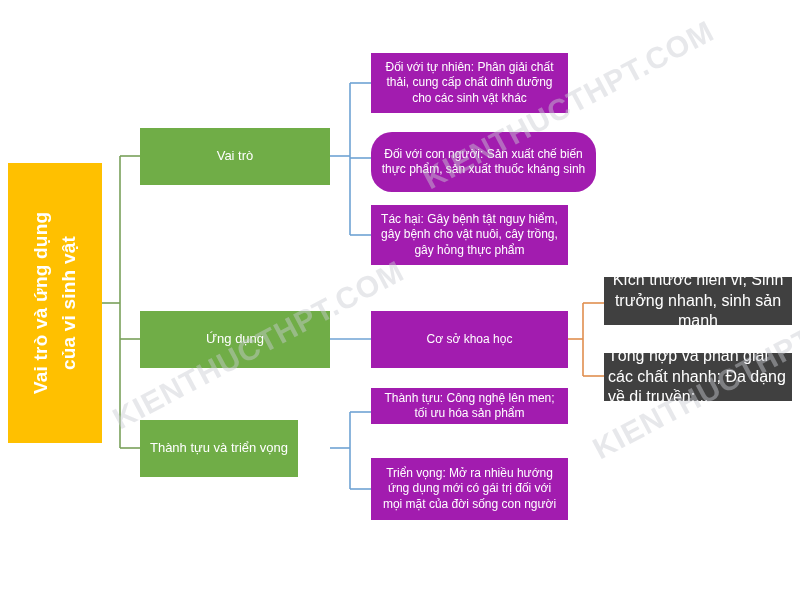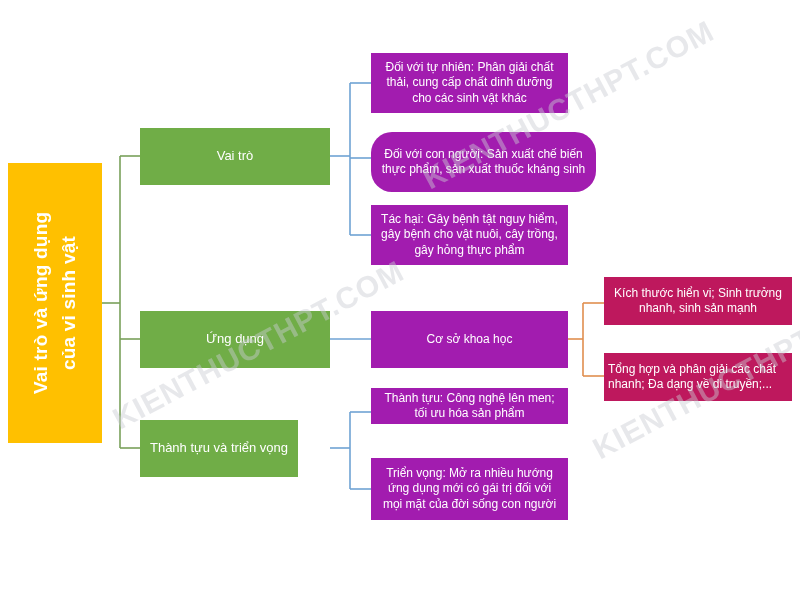--- a/index.html
+++ b/index.html
@@ -52,22 +52,22 @@
   }
   .node-branch {
     background: #70ad47;
     font-size: 13px;
   }
   .node-leaf {
     background: #a21caf;
     font-size: 12px;
   }
   .node-subleaf {
-    background: #be185d;
-    font-size: 12px;
+    background: #404040;
+    font-size: 16px;
   }
   .align-left {
     justify-content: flex-start;
     text-align: left;
     padding-left: 4px;
   }
   #watermark {
     position: absolute;
     left: 0;
     top: 0;

